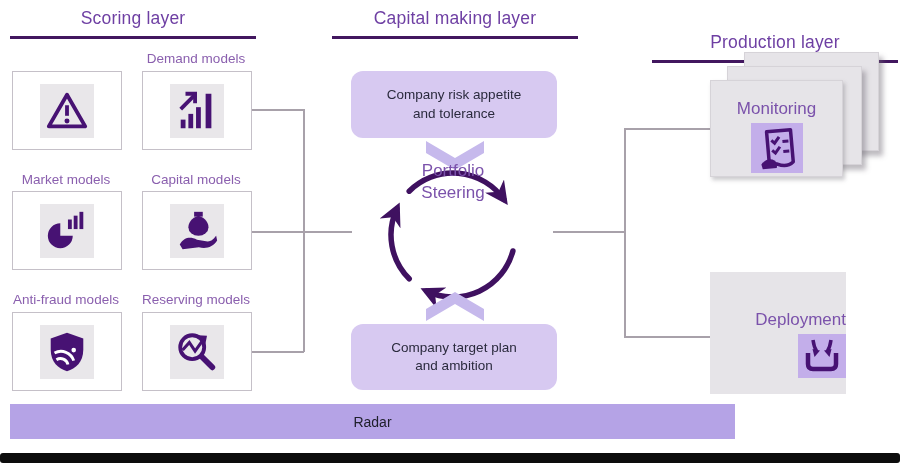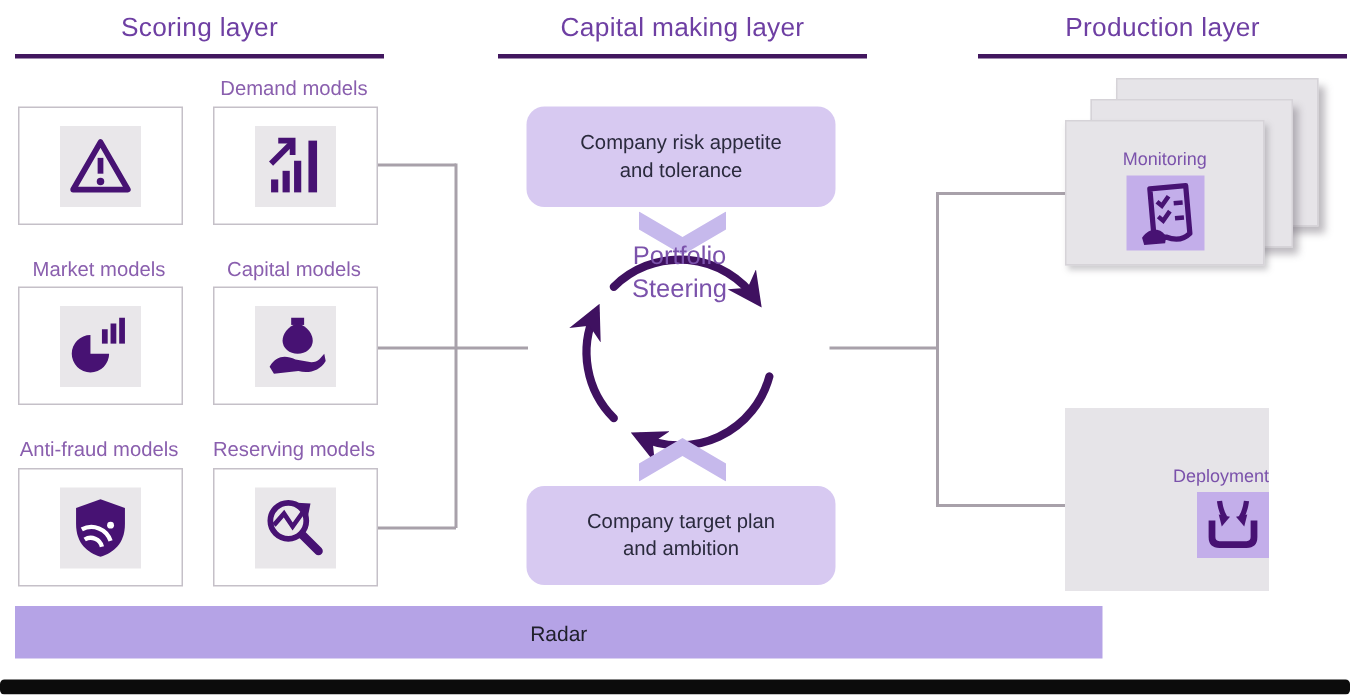--- a/index.html
+++ b/index.html
@@ -5,21 +5,21 @@
   html,body{margin:0;padding:0;}
   body{font-family:"Liberation Sans",sans-serif;background:#fff;}
   #stage{position:relative;width:900px;height:463px;background:#fff;overflow:hidden;}
 
   
   .layer-header{position:absolute;top:8px;height:26px;text-align:center;
     font-size:17.5px;font-weight:normal;color:#6e3fa3;letter-spacing:.2px;
     border-bottom:3px solid #42175f;padding-bottom:2px;}
   #hdr-scoring{left:10px;width:246px;}
   #hdr-decision{left:332px;width:246px;}
-  #hdr-production{left:652px;width:246px;}
+  #hdr-production{left:652px;width:246px;margin-top:24px;}
 
   
   .model-label{position:absolute;width:128px;text-align:center;font-size:13.5px;color:#8a5fae;}
   .model-box{position:absolute;width:108px;height:77px;background:#fff;
     border:1.5px solid #c5c0c8;display:flex;align-items:center;justify-content:center;}
   .icon-sq{width:54px;height:54px;background:#e9e7ea;display:flex;align-items:center;justify-content:center;}
   .c1{left:12px;} .c2{left:142px;}
   .lc1{left:2px;} .lc2{left:132px;}
   .r1{top:71px;} .r2{top:191px;} .r3{top:312px;}
   .lr1{top:51px;} .lr2{top:172px;} .lr3{top:292px;}
@@ -40,21 +40,21 @@
     display:flex;flex-direction:column;align-items:center;justify-content:flex-start;
     font-size:17px;color:#7b52ab;line-height:1.3;}
 
   
   .stack-card{position:absolute;width:133px;height:97px;background:#e6e4e8;
     border:1px solid #d6d3d8;box-shadow:4px 5px 5px rgba(110,105,115,.45);}
   #card-front{left:710px;top:80px;box-shadow:2px 3px 4px rgba(110,105,115,.35);
     display:flex;flex-direction:column;align-items:center;padding-top:18px;box-sizing:border-box;}
   #card-mid{left:727px;top:66px;}
   #card-back{left:744px;top:52px;}
-  .prod-label{font-size:12px;color:#7b52ab;margin-bottom:4px;}
+  .prod-label{font-size:17px;color:#7b52ab;margin-bottom:4px;}
   .icon-purple{background:#c3aeea;display:flex;align-items:center;justify-content:center;}
   #deploy-box{position:absolute;left:710px;top:272px;width:136px;height:122px;background:#e6e4e8;
     display:flex;flex-direction:column;align-items:flex-end;padding-top:38px;box-sizing:border-box;}
 
   
   #radar-bar{position:absolute;left:10px;top:404px;width:725px;height:35px;background:#b5a3e6;
     display:flex;align-items:center;justify-content:center;font-size:14px;color:#20202c;}
   #bottom-rule{position:absolute;left:0;top:453px;width:900px;height:10px;background:#0c0c0c;border-radius:3px;}
 
   svg{display:block;}

